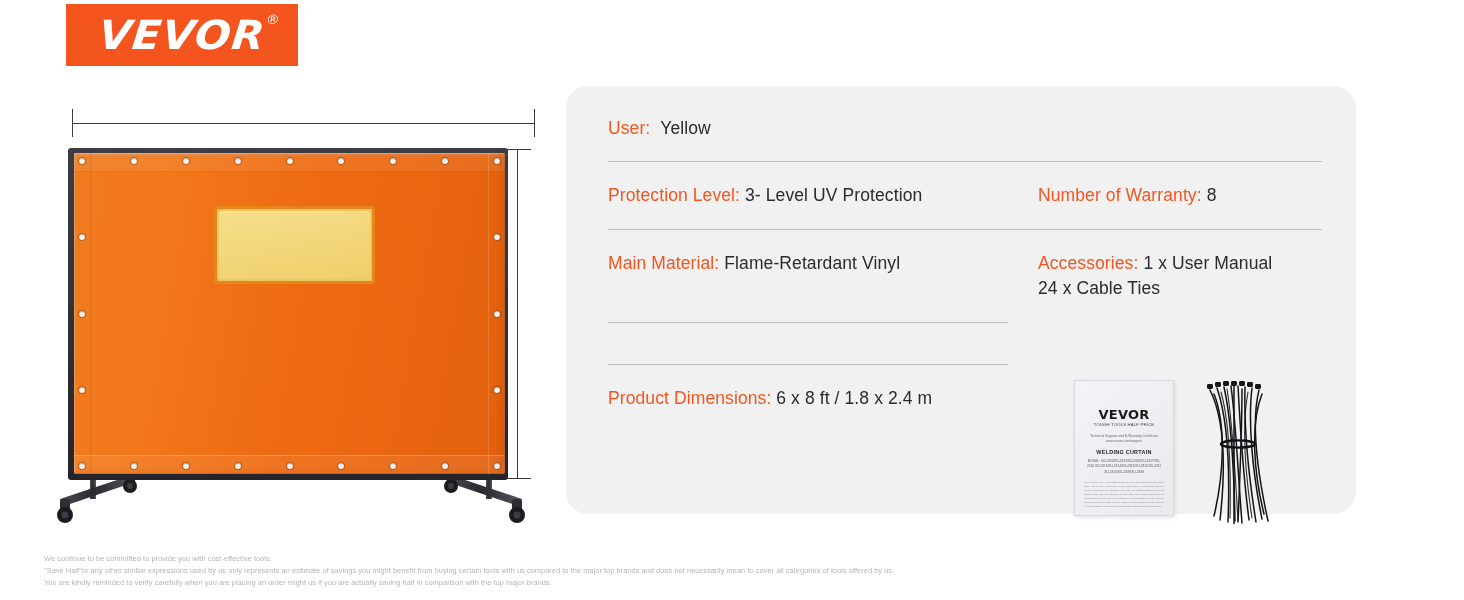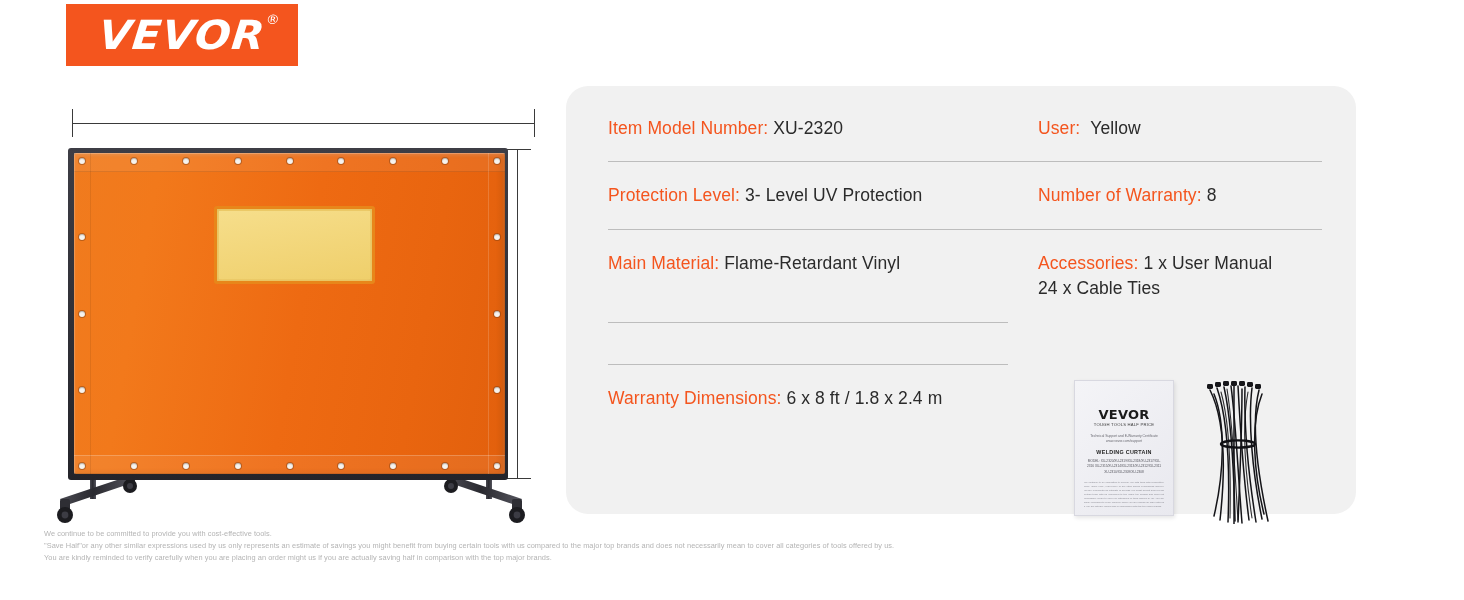--- a/index.html
+++ b/index.html
@@ -322,21 +322,21 @@
     left: 116px;
     top: 0px;
     width: 96px;
     height: 150px;
   }
 
   
   .footer {
     position: absolute;
     left: 44px;
-    top: 528px;
+    top: 553px;
     width: 1300px;
     font-size: 7.4px;
     line-height: 1.62;
     color: #b4b4b4;
     letter-spacing: 0.05px;
   }
 </style>
 </head>
 <body>
 
@@ -427,26 +427,20 @@
           <div class="grommet" style="left: 420px; top: 233.75px;"></div>
         </div>
     </div>
   </div>
 </div>
 
 <div class="spec-panel">
   <div class="spec-inner">
 
     <div class="spec-row">
-      <div class="spec-col col-left">
-        <div class="spec-item">
-          <span class="spec-key">Item Model Number:</span>
-          <span class="spec-val">XU-2320</span>
-        </div>
-      </div>
       <div class="spec-col col-right">
         <div class="spec-item">
           <span class="spec-key">User:</span>
           &nbsp;<span class="spec-val">Yellow</span>
         </div>
       </div>
     </div>
     <div class="row-block"></div>
     <div class="divider-full"></div>
     <div class="row-gap"></div>
@@ -488,21 +482,21 @@
     <div class="divider-left"></div>
     <div class="row-gap"></div>
 
     <div class="row-block"></div>
     <div class="divider-left"></div>
     <div class="row-gap"></div>
 
     <div class="spec-row">
       <div class="spec-col col-left">
         <div class="spec-item">
-          <span class="spec-key">Warranty Dimensions:</span>
+          <span class="spec-key">Product Dimensions:</span>
           <span class="spec-val">6 x 8 ft / 1.8 x 2.4 m</span>
         </div>
       </div>
     </div>
 
     <div class="accessory-images">
       <div class="manual">
         <div class="manual-logo">VEVOR</div>
         <div class="manual-tag">TOUGH TOOLS HALF PRICE</div>
         <div class="manual-sub">Technical Support and E-Warranty Certificate www.vevor.com/support</div>

